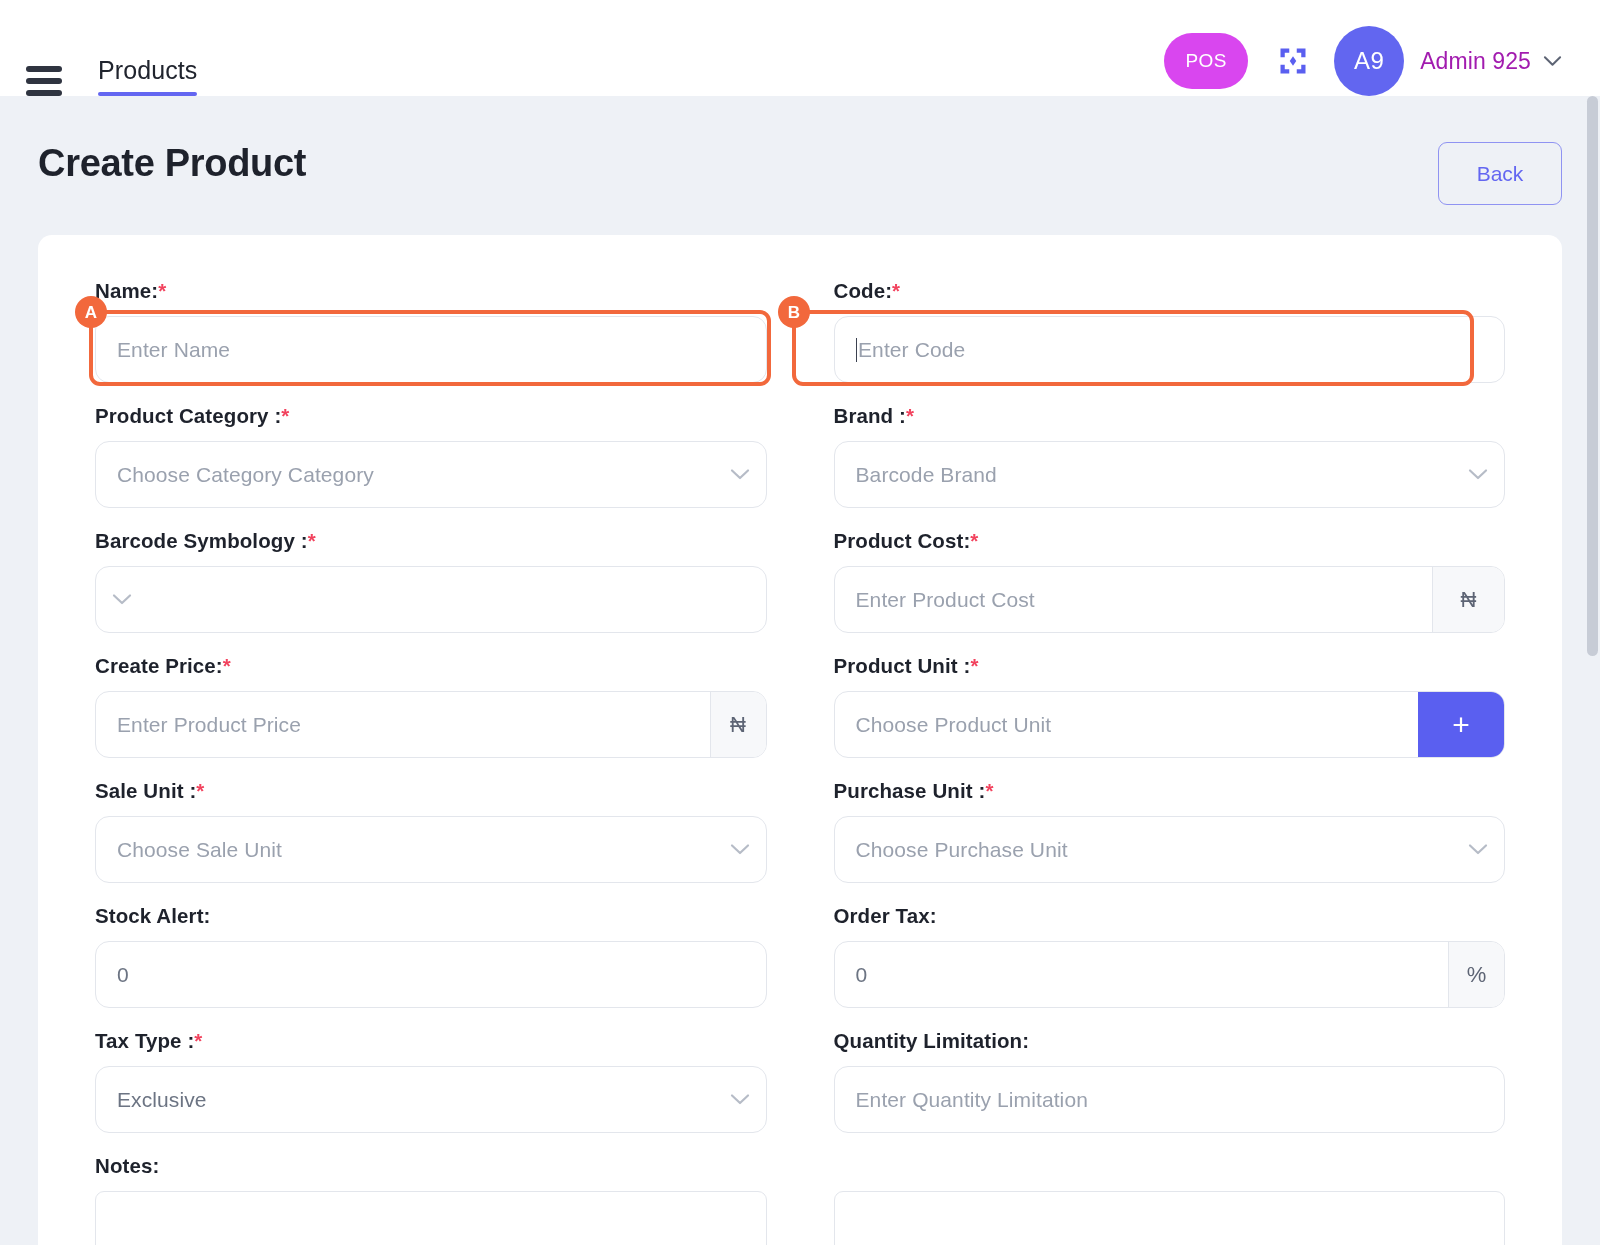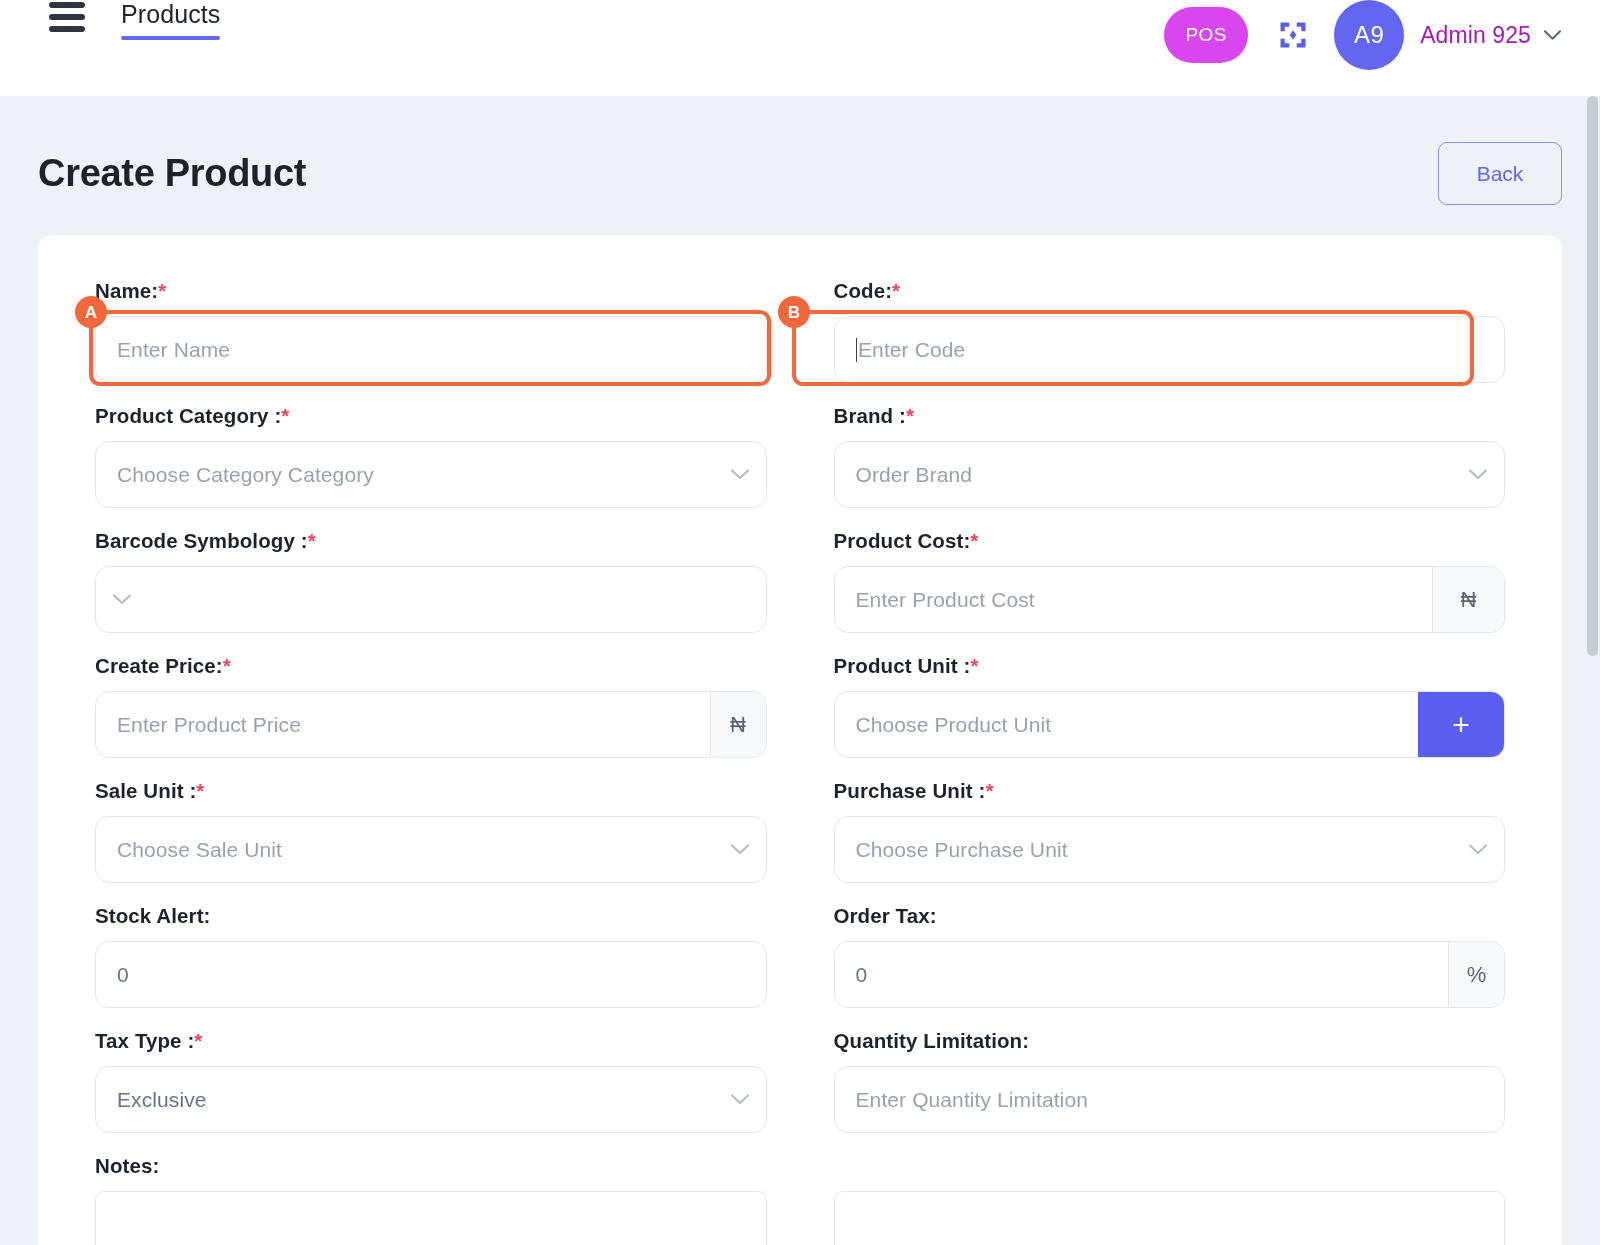--- a/index.html
+++ b/index.html
@@ -16,22 +16,22 @@
     background: #eef1f6;
     color: #2b2f3a;
     position: relative;
   }
 
   
   .topbar {
     height: 96px;
     background: #ffffff;
     display: flex;
-    align-items: flex-start;
-    padding: 0 38px 0 49px;
+    align-items: flex-end;
+    padding: 0 38px 0 26px;
     position: relative;
     z-index: 5;
   }
 
   .hamburger {
     width: 36px;
     height: 30px;
     display: flex;
     flex-direction: column;
     justify-content: space-between;
@@ -119,21 +119,21 @@
     cursor: pointer;
   }
 
   
   .page {
     padding: 0 38px 0 38px;
   }
 
   .page-head {
     display: flex;
-    align-items: center;
+    align-items: flex-start;
     padding: 46px 0 30px 0;
   }
   .page-title {
     font-size: 38px;
     font-weight: bold;
     color: #1e222c;
     letter-spacing: -.3px;
   }
   .back-btn {
     margin-left: auto;
@@ -392,21 +392,21 @@
               </svg>
           </div>
         </div>
       </div>
 
       <div class="field">
         <label class="field-label">
           <span>Brand :</span><span class="req">*</span>
         </label>
         <div class="control">
-          <div class="ctl-text">Order Brand</div>
+          <div class="ctl-text">Barcode Brand</div>
           <div class="chev">
             <svg viewBox="0 0 20 13">
                 <path d="M2 2.5 L10 10 L18 2.5" stroke="#b6bcc7" stroke-width="2.2" fill="none" stroke-linecap="round" stroke-linejoin="round"></path>
               </svg>
           </div>
         </div>
       </div>
 
       <div class="field">
         <label class="field-label">

